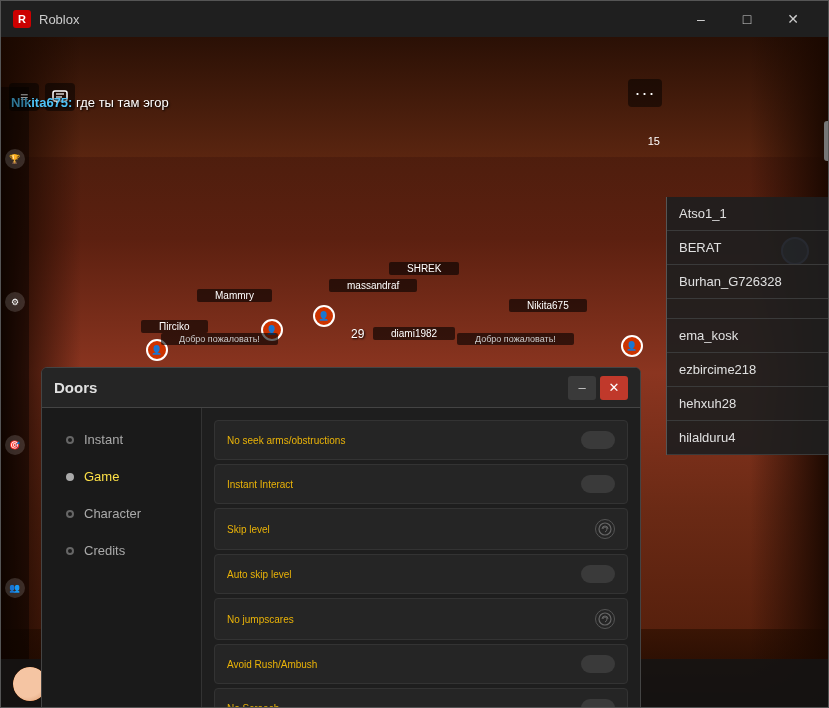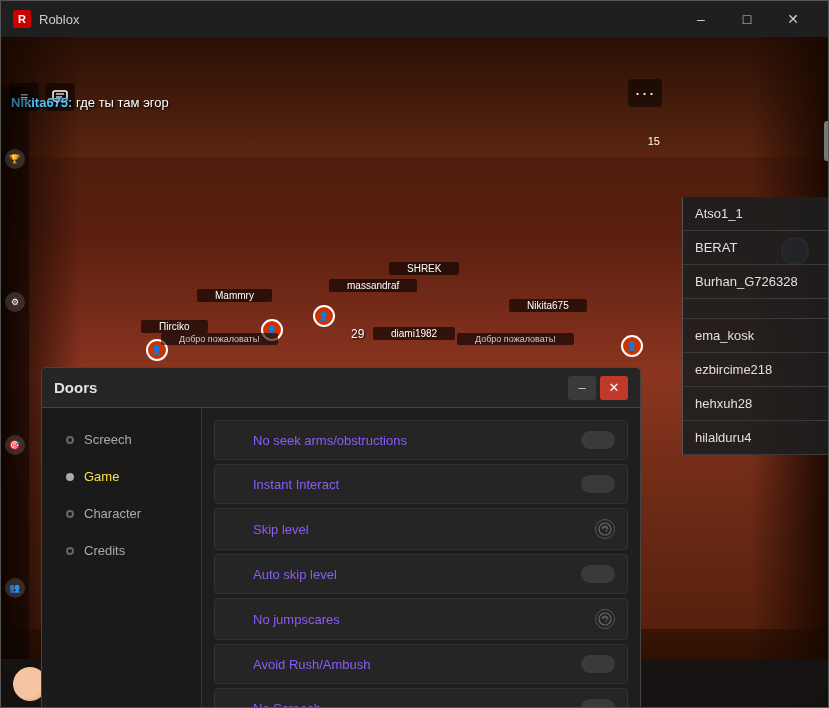--- a/index.html
+++ b/index.html
@@ -166,21 +166,21 @@
       padding: 1px 18px;
       border-radius: 2px;
       white-space: nowrap;
     }
 
     
     .player-list {
       position: absolute;
       top: 80px;
       right: 0;
-      width: 148px;
+      width: 164px;
       background: rgba(30,30,30,0.92);
       border-left: 1px solid #555;
       z-index: 10;
     }
     .player-list-item {
       padding: 9px 12px;
       color: #e0e0e0;
       font-size: 13px;
       border-bottom: 1px solid #3a3a3a;
       cursor: pointer;
@@ -374,23 +374,22 @@
       display: flex;
       align-items: center;
       justify-content: space-between;
       padding: 10px 12px;
       margin: 4px 0;
       background: #252525;
       border-radius: 4px;
       border: 1px solid #333;
     }
     .toggle-label {
-      color: #8b5cf6;
-      font-size: 13px;
-      margin-left: 26px;
+      color: #eab308;
+      font-size: 10px;
     }
     .toggle-switch {
       width: 34px;
       height: 18px;
       background: #3a3a3a;
       border-radius: 9px;
       position: relative;
       cursor: pointer;
       flex-shrink: 0;
     }
@@ -535,21 +534,21 @@
         <div class="doors-header-btns">
           <button class="doors-header-btn">–</button>
           <button class="doors-header-btn close-btn">✕</button>
         </div>
       </div>
       <div class="doors-body">
 
         <div class="doors-sidebar">
           <div class="sidebar-nav-item">
             <div class="sidebar-dot"></div>
-            <span>Screech</span>
+            <span>Instant</span>
           </div>
           <div class="sidebar-nav-item active">
             <div class="sidebar-dot"></div>
             <span>Game</span>
           </div>
           <div class="sidebar-nav-item">
             <div class="sidebar-dot"></div>
             <span>Character</span>
           </div>
           <div class="sidebar-nav-item">

